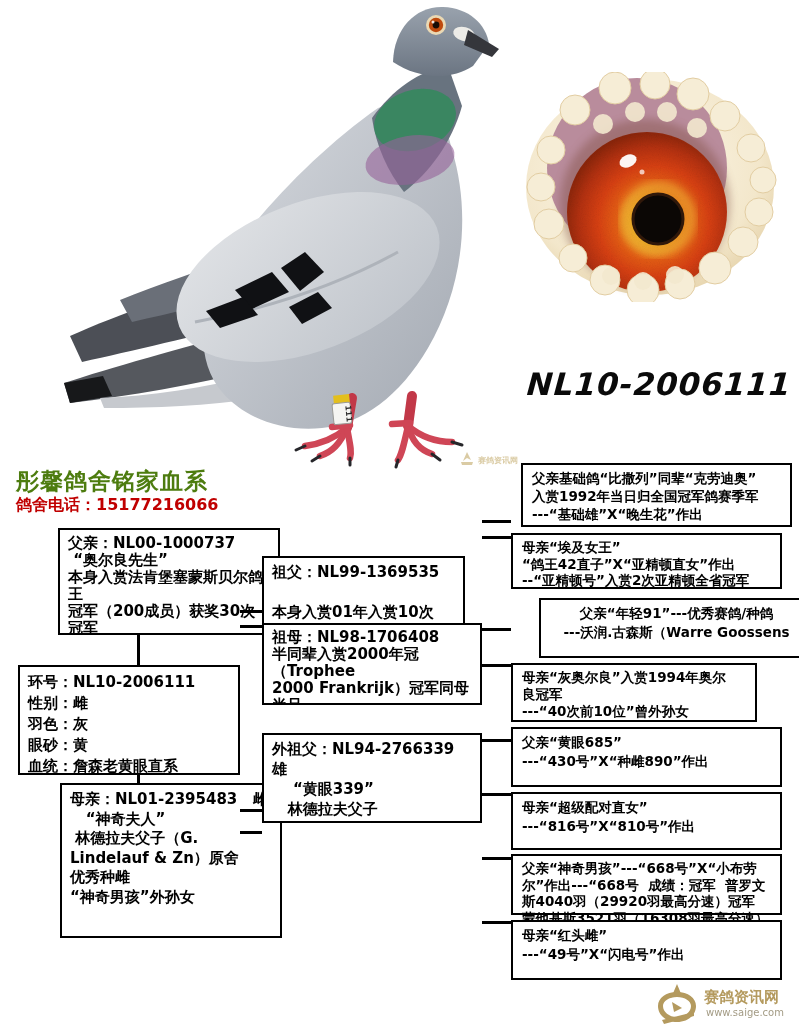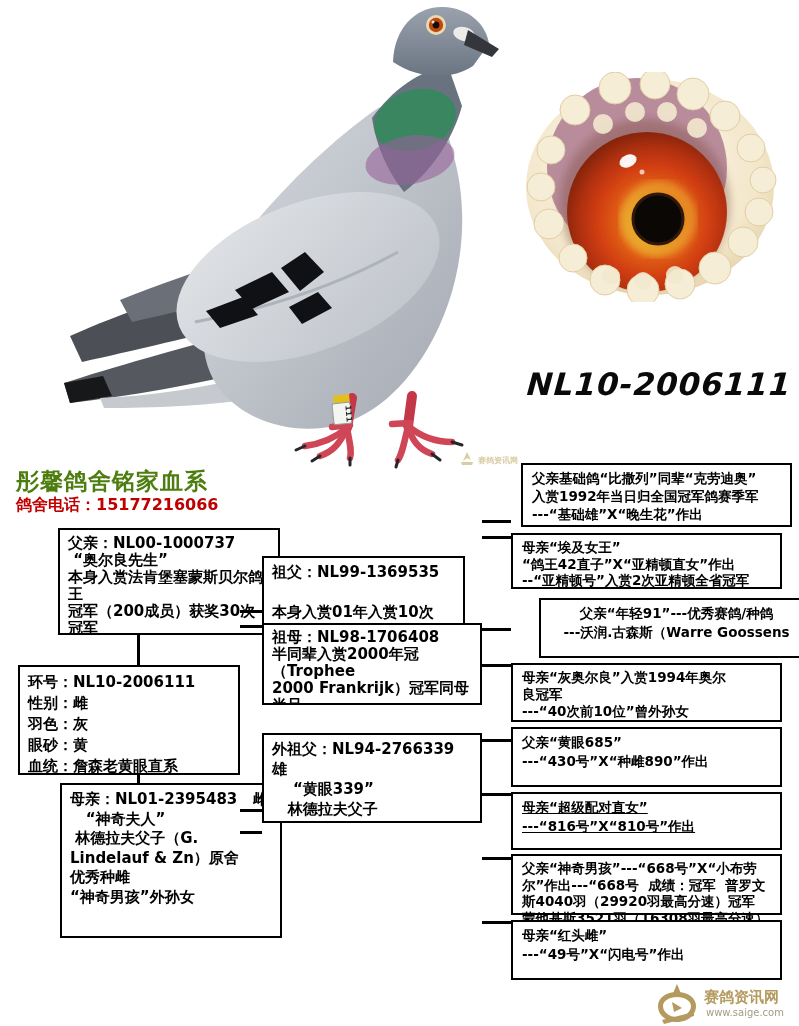--- a/index.html
+++ b/index.html
@@ -211,26 +211,26 @@
 优秀种鸽</div>
 
   <div class="pbox colR" style="left:511px;top:463px;width:271px;height:64px;margin-left:10px;">父亲基础鸽“比撒列”同辈“克劳迪奥”
 入赏1992年当日归全国冠军鸽赛季军
 ---“基础雄”X“晚生花”作出</div>
   <div class="pbox colR" style="left:511px;top:533px;width:271px;height:56px;line-height:16.5px;">母亲“埃及女王”
 “鸽王42直子”X“亚精顿直女”作出
 --“亚精顿号”入赏2次亚精顿全省冠军</div>
   <div class="pbox colR" style="left:539px;top:598px;width:271px;height:60px;line-height:19px;text-align:center;">父亲“年轻91”---优秀赛鸽/种鸽
 ---沃润.古森斯（Warre Goossens</div>
-  <div class="pbox colR" style="left:511px;top:663px;width:271px;height:59px;line-height:17px;">母亲“灰奥尔良”入赏1994年奥尔
+  <div class="pbox colR" style="left:511px;top:663px;width:246px;height:59px;line-height:17px;">母亲“灰奥尔良”入赏1994年奥尔
 良冠军
 ---“40次前10位”曾外孙女</div>
   <div class="pbox colR" style="left:511px;top:727px;width:271px;height:60px;line-height:19px;">父亲“黄眼685”
 ---“430号”X“种雌890”作出</div>
-  <div class="pbox colR" style="left:511px;top:792px;width:271px;height:58px;line-height:19px;text-decoration:underline;">母亲“超级配对直女”
+  <div class="pbox colR" style="left:511px;top:792px;width:271px;height:58px;line-height:19px;">母亲“超级配对直女”
 ---“816号”X“810号”作出</div>
   <div class="pbox colR" style="left:511px;top:854px;width:271px;height:61px;line-height:16.5px;overflow:visible;">父亲“神奇男孩”---“668号”X“小布劳尔”作出---“668号  成绩：冠军  普罗文斯4040羽（29920羽最高分速）冠军  蒙他基斯3521羽（16308羽最高分速）</div>
   <div class="pbox colR" style="left:511px;top:920px;width:271px;height:60px;line-height:19px;">母亲“红头雌”
 ---“49号”X“闪电号”作出</div>
 
   <div>
     <div class="vline" style="left:137px;top:635px;height:30px;"></div>
     <div class="vline" style="left:137px;top:775px;height:8px;"></div>
     <div class="hline" style="left:240px;top:610px;width:22px;"></div>
     <div class="hline" style="left:240px;top:625px;width:22px;"></div>

